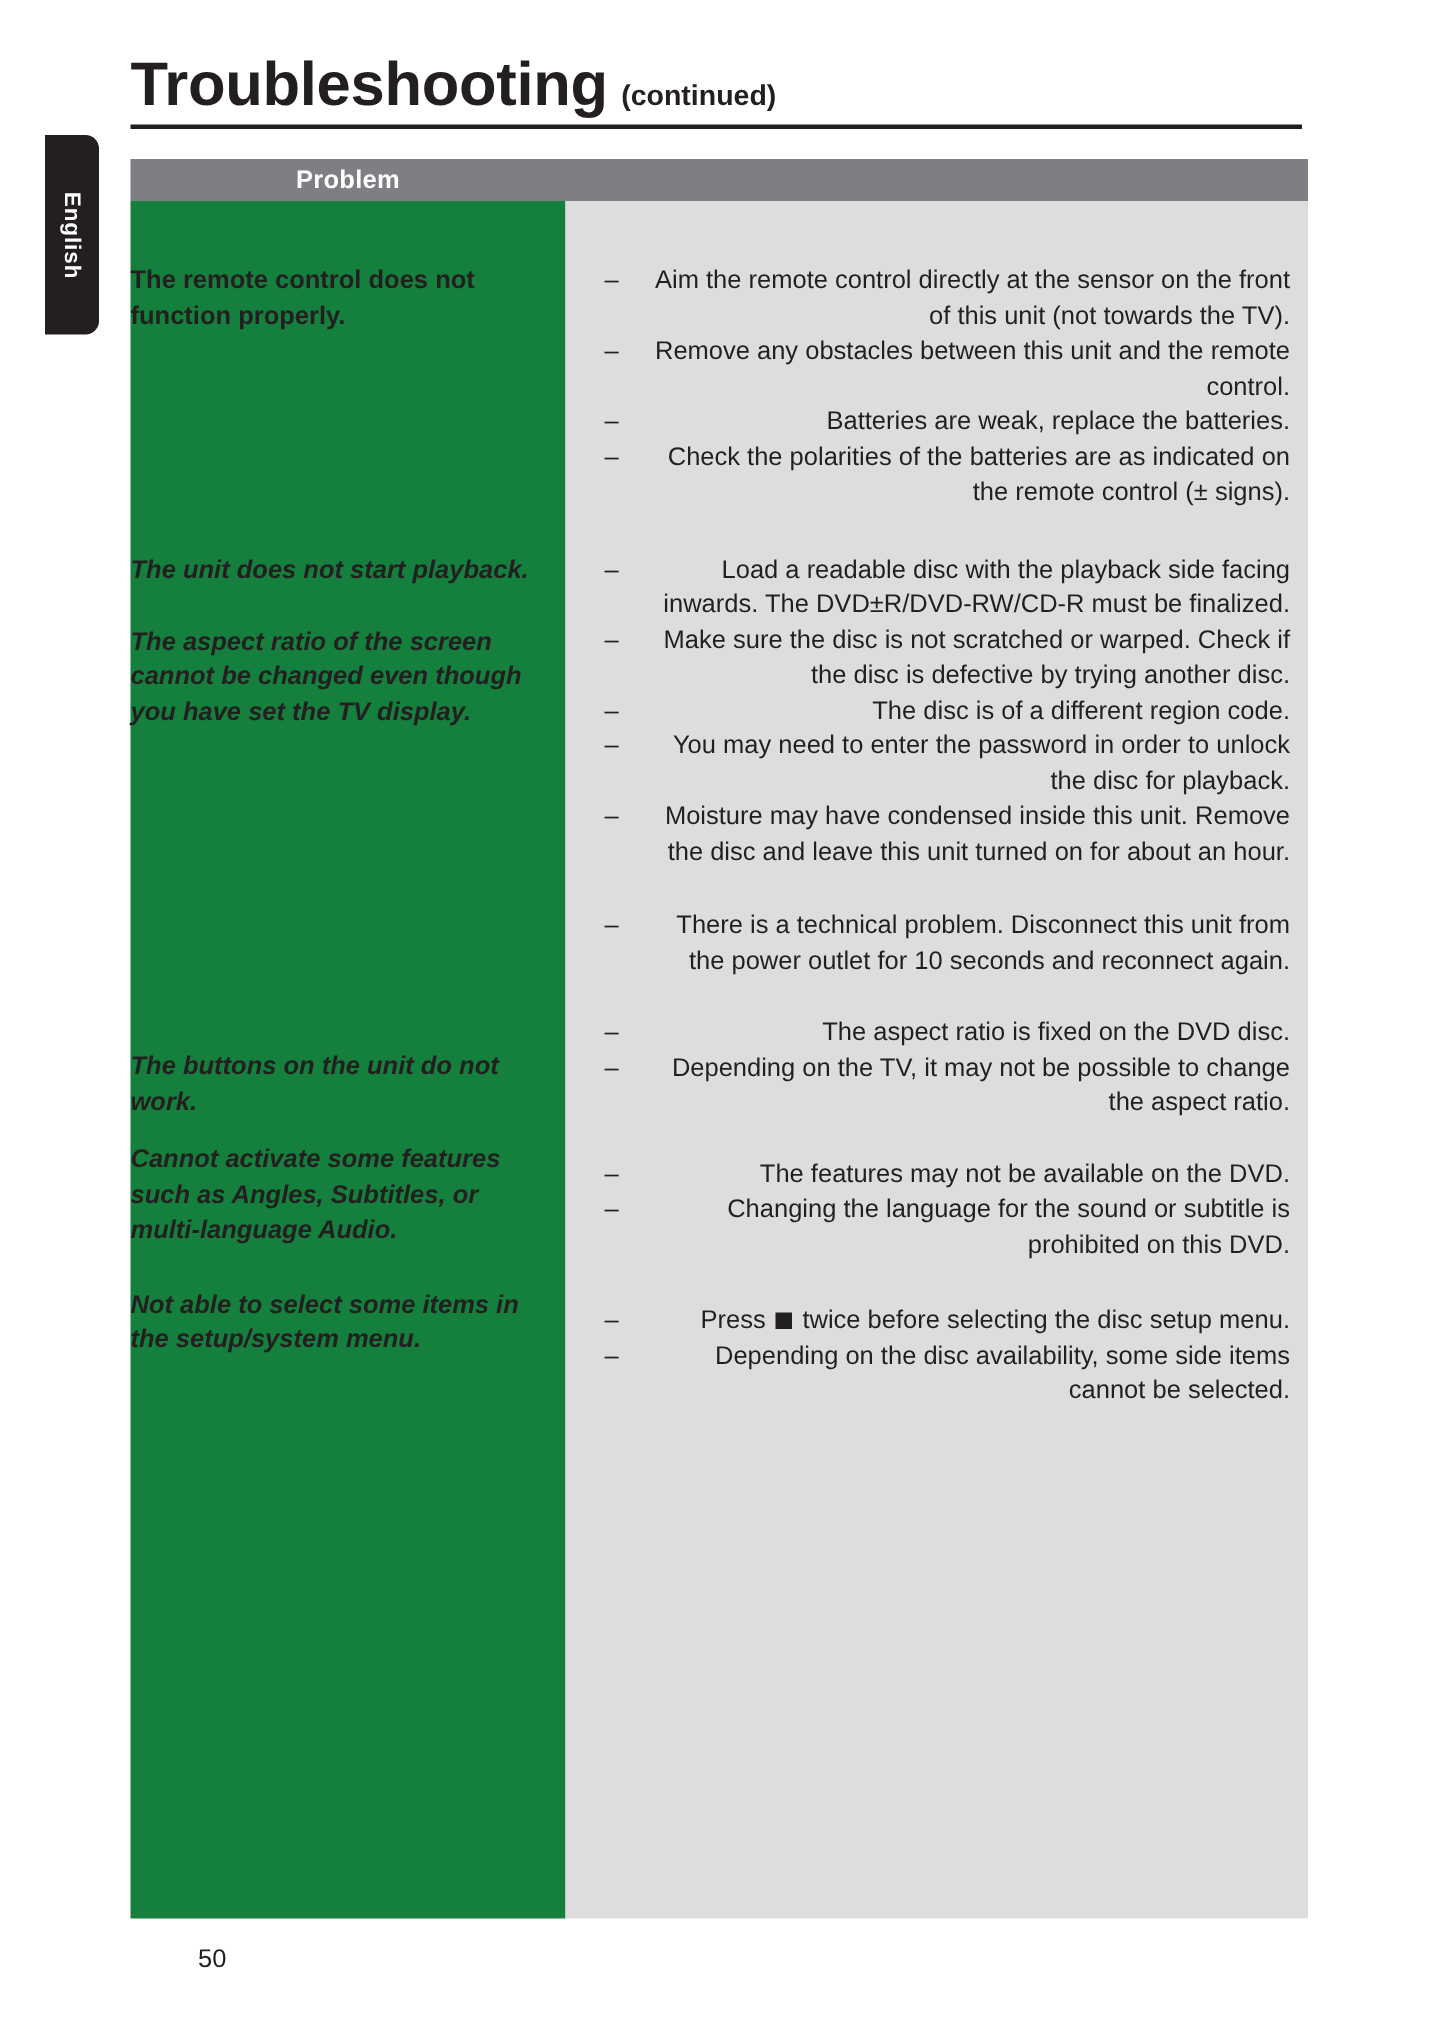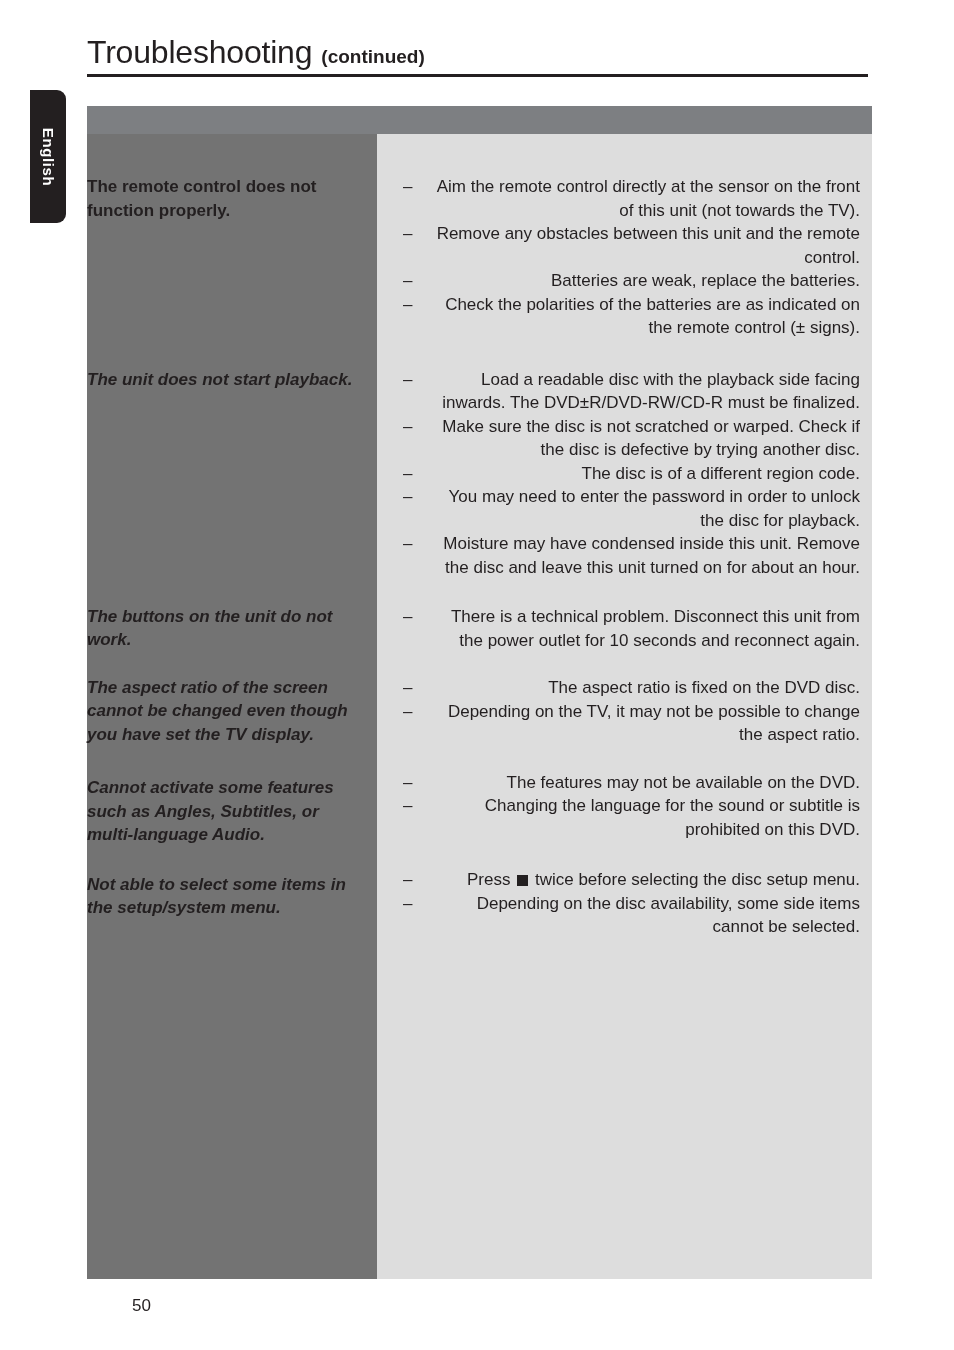--- a/index.html
+++ b/index.html
@@ -23,22 +23,22 @@
     top: 36px;
     width: 781px;
   }
   .page-header .title-line {
     display: flex;
     align-items: baseline;
     gap: 9px;
     padding-bottom: 6px;
   }
   .page-title {
-    font-size: 32px;
-    font-weight: normal;
+    font-size: 41px;
+    font-weight: bold;
     letter-spacing: -0.2px;
     color: #231f20;
     line-height: 1;
   }
   .page-title-sub {
     font-size: 19px;
     font-weight: bold;
     color: #231f20;
     line-height: 1;
   }
@@ -95,21 +95,21 @@
   .th-problem { width: 290px; }
   .th-solution { width: 495px; }
 
   .tbl-body {
     position: relative;
     display: flex;
     align-items: stretch;
   }
   .col-problem {
     width: 290px;
-    background: #737373;
+    background: #15803d;
     padding-top: 41px;
     box-sizing: border-box;
   }
   .col-solution {
     width: 495px;
     background: #dddddd;
     padding-top: 41px;
     padding-bottom: 10px;
     box-sizing: border-box;
     min-height: 1145px;
@@ -176,28 +176,29 @@
 <div class="page-header">
   <div class="title-line">
     <span class="page-title">Troubleshooting</span>
     <span class="page-title-sub">(continued)</span>
   </div>
   <div class="title-rule"></div>
 </div>
 
 <div class="tbl">
   <div class="tbl-head">
+    <div class="th th-problem">Problem</div>
   </div>
   <div class="tbl-body">
     <div class="col-problem" id="col-problem">
         <div class="problem-cell" style="margin-top: 0px;">The remote control does not function properly.</div>
         <div class="problem-cell" style="margin-top: 146px;">The unit does not start playback.</div>
+        <div class="problem-cell" style="margin-top: 24px;">The aspect ratio of the screen cannot be changed even though you have set the TV display.</div>
         <div class="problem-cell" style="margin-top: 213px;">The buttons on the unit do not work.</div>
-        <div class="problem-cell" style="margin-top: 24px;">The aspect ratio of the screen cannot be changed even though you have set the TV display.</div>
-        <div class="problem-cell" style="margin-top: 30px;">Cannot activate some features such as Angles, Subtitles, or multi-language Audio.</div>
+        <div class="problem-cell" style="margin-top: 15px;">Cannot activate some features such as Angles, Subtitles, or multi-language Audio.</div>
         <div class="problem-cell" style="margin-top: 26px;">Not able to select some items in the setup/system menu.</div>
       </div>
     <div class="col-solution" id="col-solution">
         <div class="solution-group" style="margin-top: 0px;">
           <div class="sol-item">
             <span class="sol-dash">–</span>
             <span class="sol-text">Aim the remote control directly at the sensor on the front of this unit (not towards the TV).</span>
           </div>
           <div class="sol-item">
             <span class="sol-dash">–</span>

